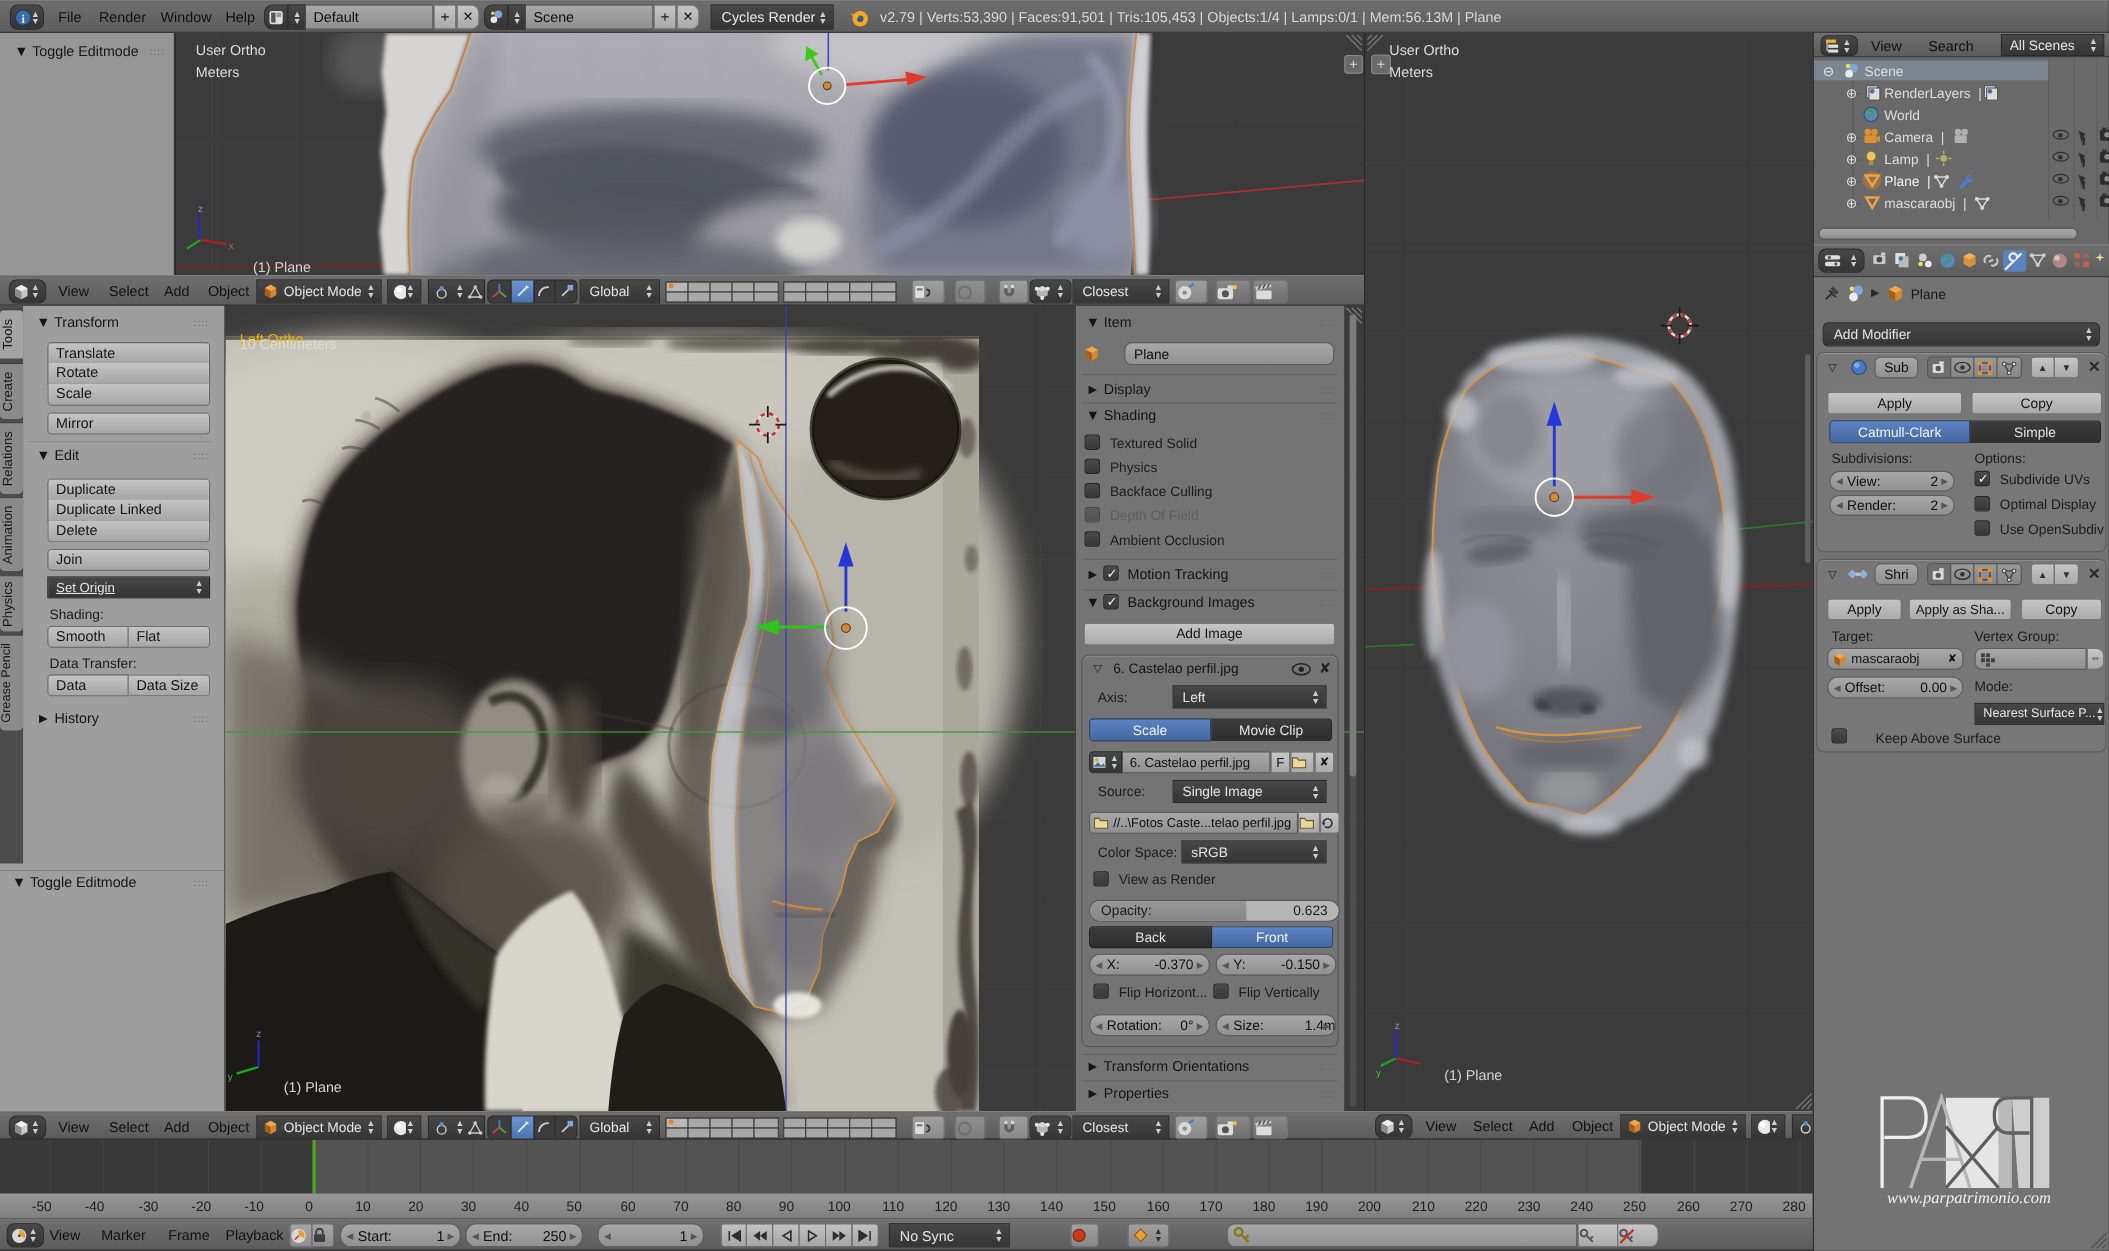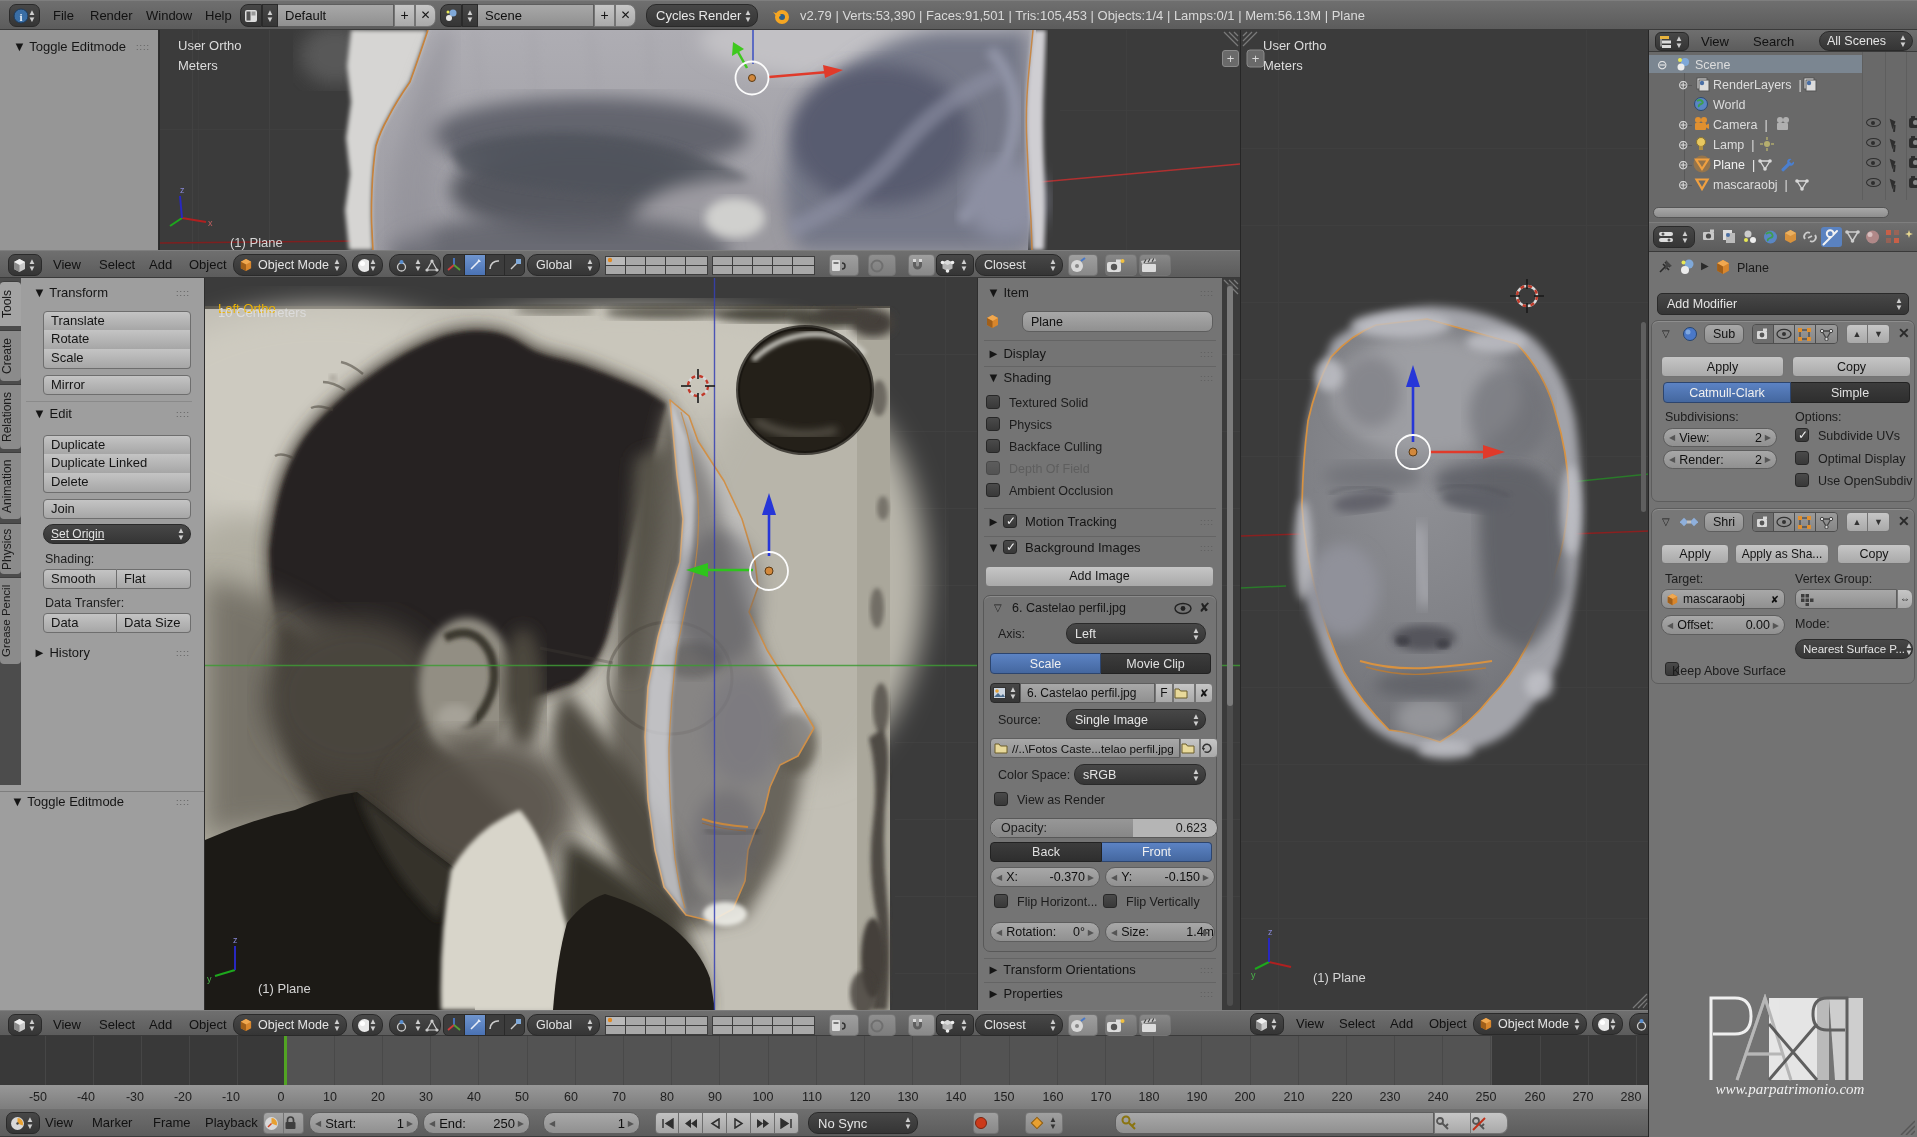--- a/index.html
+++ b/index.html
@@ -1,21 +1,21 @@
 <!DOCTYPE html>
 <html><head>
 <meta charset="utf-8">
 <style>
 * { margin:0; padding:0; box-sizing:border-box; }
 html,body { width:1917px; height:1137px; overflow:hidden; background:#2a2a2a;
   font-family:"Liberation Sans", sans-serif; font-size:13px; color:#1c1c1c; }
 .abs { position:absolute; }
 .hdr { background:linear-gradient(#6f6f6f,#5c5c5c); border-top:1px solid #7e7e7e; border-bottom:1px solid #3a3a3a; }
 .menu { color:#111; font-size:13px; }
-.dd { background:linear-gradient(#474747,#353535); border:1px solid #2a2a2a; border-radius:10px;
+.dd { background:linear-gradient(#474747,#353535); border:1px solid #2a2a2a; border-radius:0;
   color:#e4e4e4; display:flex; align-items:center; }
 .udar { margin-left:auto; margin-right:5px; color:#cfcfcf; font-size:8px; line-height:7px; text-align:center; }
 .btn { background:linear-gradient(#c6c6c6,#a9a9a9); border:1px solid #747474; border-radius:4px;
   color:#141414; text-align:center; }
 .pill { background:linear-gradient(#a8a8a8,#909090); border:1px solid #5e5e5e; border-radius:10px;
   color:#101010; display:flex; align-items:center; }
 .cb { width:14px; height:14px; background:linear-gradient(#4a4a4a,#383838); border:1px solid #272727; border-radius:3px; display:inline-block; }
 .phead { color:#151515; font-size:13px; }
 .dots { color:#5c5c5c; font-size:9px; letter-spacing:1px; }
 .sbtn { background:linear-gradient(#c4c4c4,#a6a6a6); border:1px solid #6e6e6e; border-radius:4px;
@@ -1381,21 +1381,21 @@
         <span>Offset:</span>
         <span style="margin-left:auto;margin-right:14px;">0.00</span>
         <span class="tri2">▶</span>
       </div>
     <div class="abs" style="left:143px;top:108px;">Mode:</div>
     <div class="abs dd" style="left:143px;top:130px;width:118px;height:20px;white-space:nowrap;overflow:hidden;">
         <span style="margin-left:7px;font-size:11.5px;">Nearest Surface P...</span>
         <div class="udar">▲<br>▼</div>
       </div>
     <div class="cb abs" style="left:13px;top:153px;"></div>
-      <div class="abs" style="left:20px;top:155px;">Keep Above Surface</div>
+      <div class="abs" style="left:53px;top:155px;">Keep Above Surface</div>
   </div>
 
   <svg class="abs" style="left:58px;top:772px;" width="166" height="104" viewBox="0 0 166 104">
     <g fill="none" stroke="#efefef" stroke-width="3">
       <path d="M4 86 L4 4 L28 4 Q44 4 44 22 Q44 40 28 40 L6 40"></path>
       <path d="M30 86 L58 4 L84 86 M40 60 L76 60"></path>
     </g>
     <g opacity=".95">
       <rect x="62" y="4" width="48" height="82" fill="#ececec"></rect>
       <rect x="110" y="4" width="12" height="82" fill="#f0f0f0" opacity=".6"></rect>

